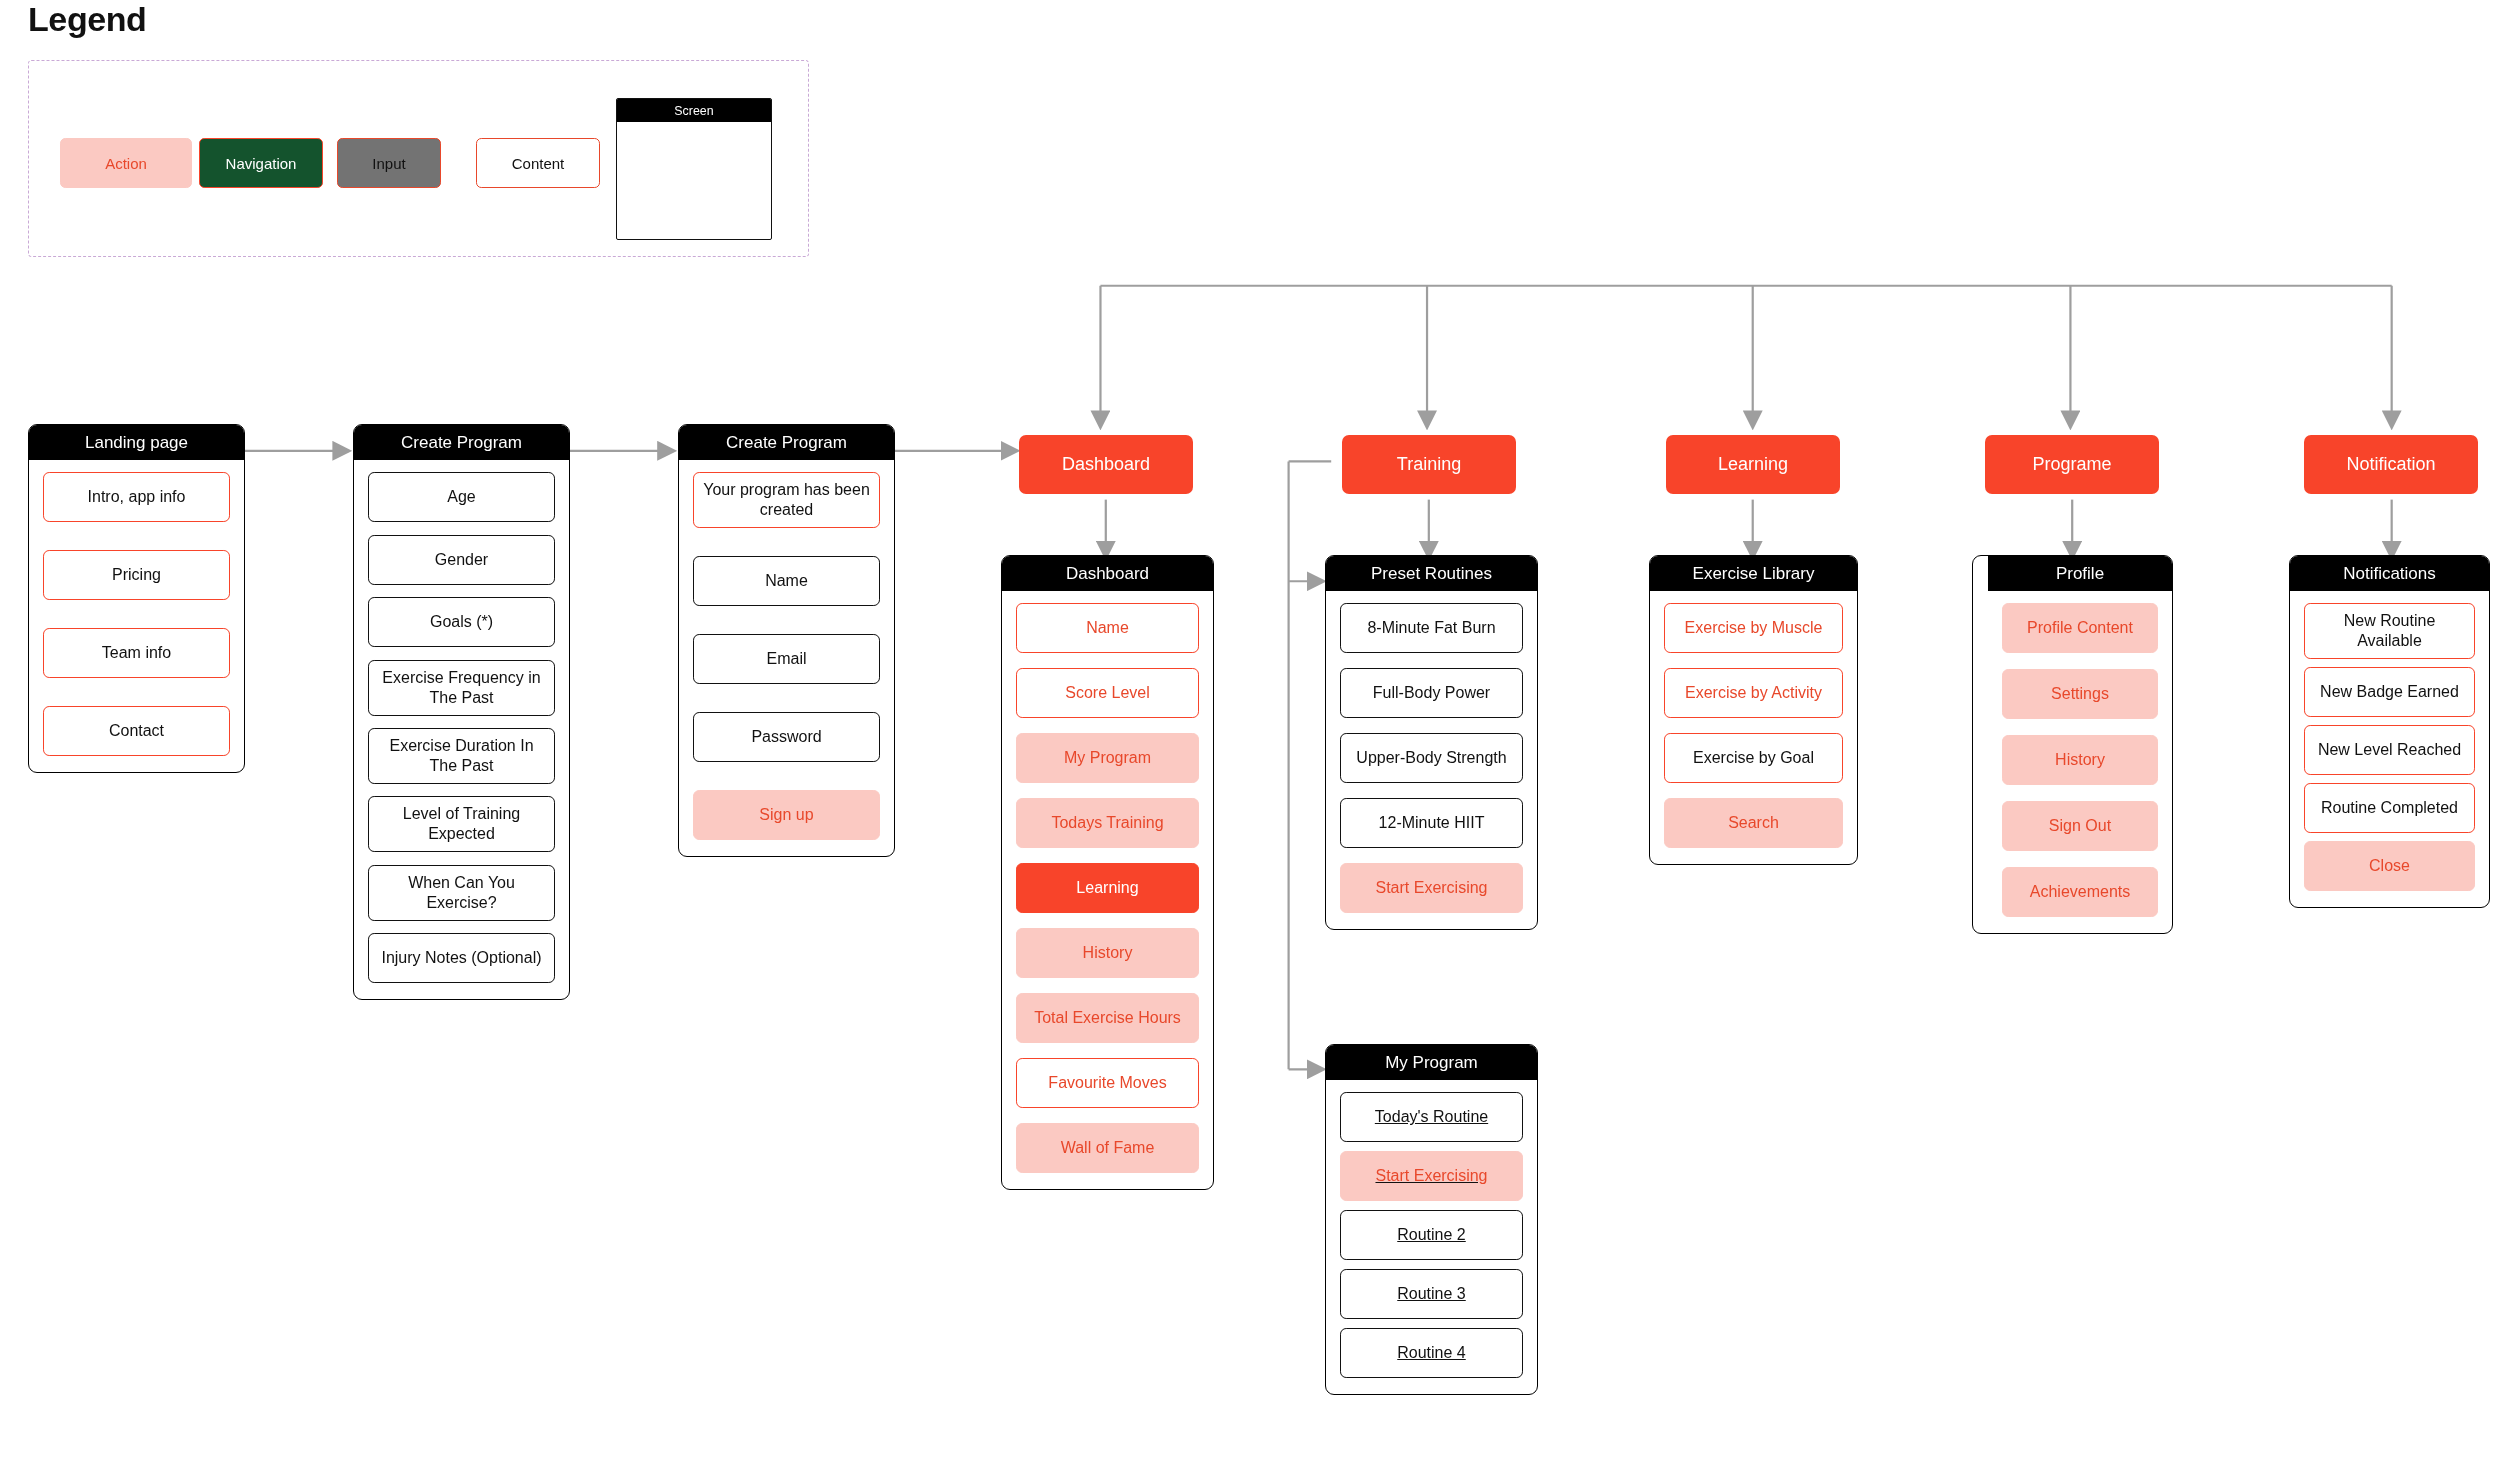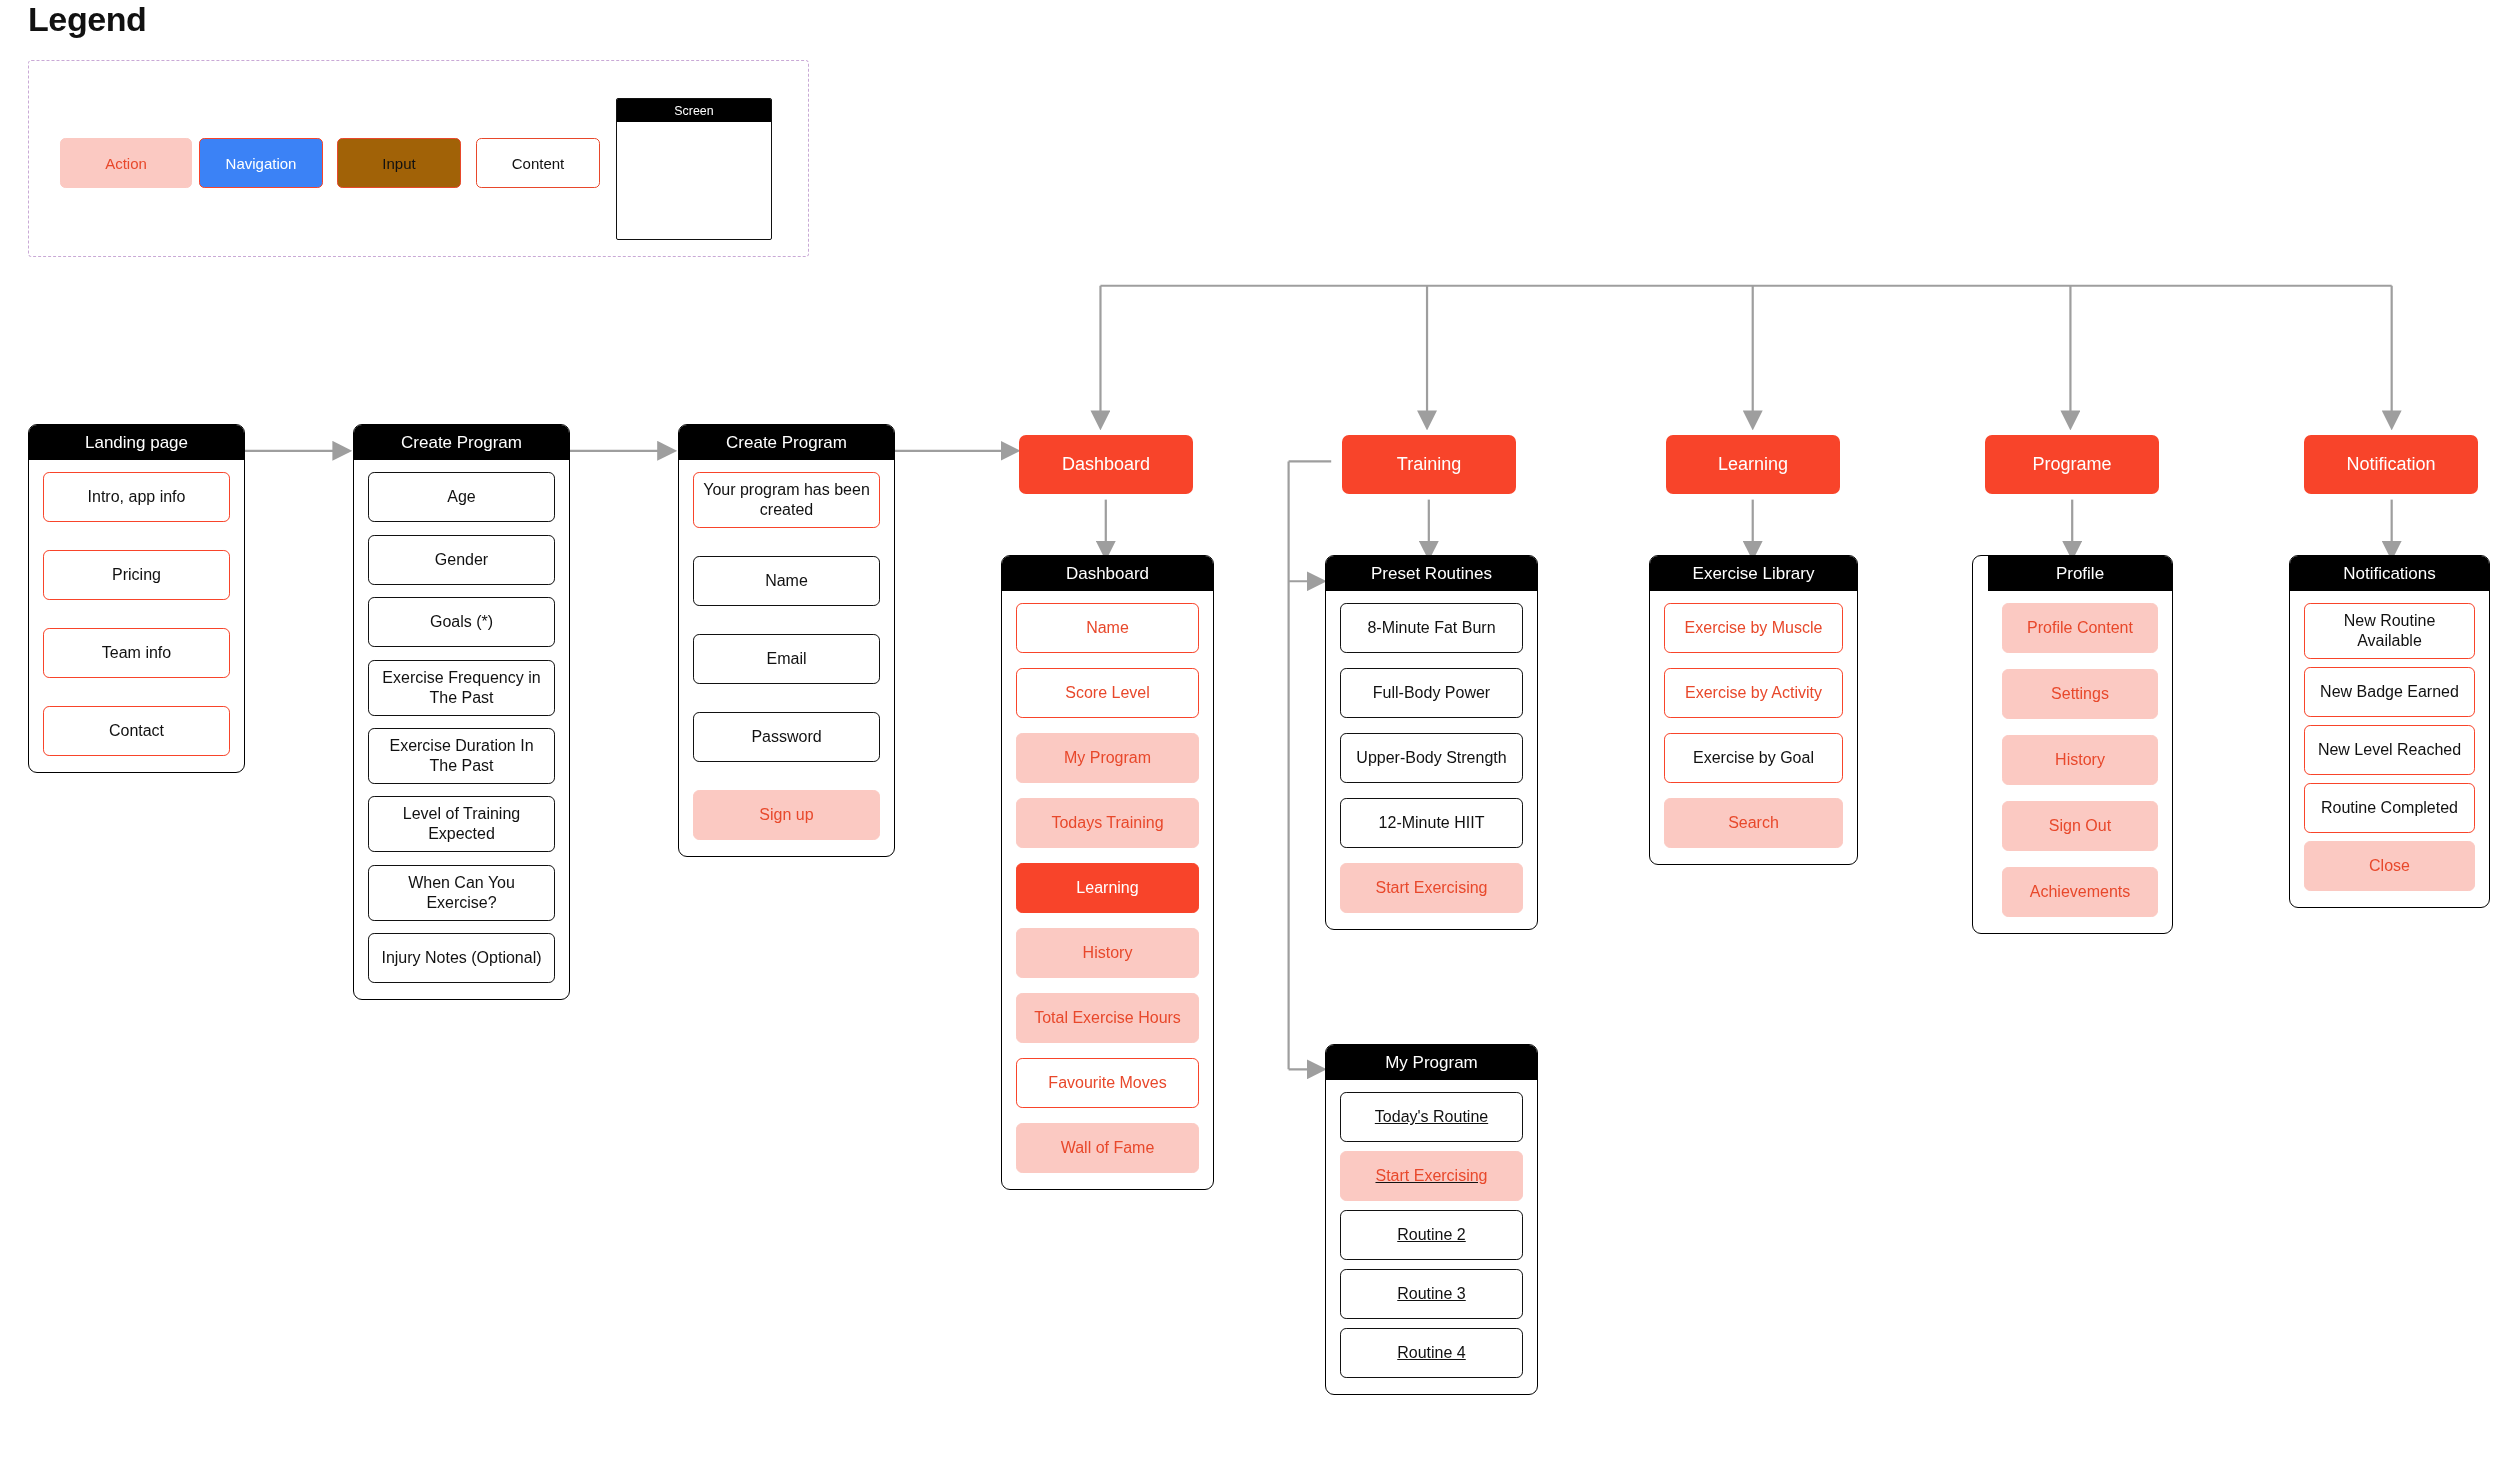--- a/index.html
+++ b/index.html
@@ -49,27 +49,27 @@
     box-sizing: border-box;
   }
   .chip-action {
     left: 60px; top: 138px; width: 132px;
     background: #FBC9C2;
     color: #E8482B;
     border: 0.9px solid #FBC9C2;
   }
   .chip-nav {
     left: 199px; top: 138px; width: 124px;
-    background: #3b82f6;
+    background: #14532d;
     color: #ffffff;
     border: 0.9px solid #F8442A;
   }
   .chip-input {
-    left: 337px; top: 138px; width: 124px;
-    background: #a16207;
+    left: 337px; top: 138px; width: 104px;
+    background: #737373;
     color: #111111;
     border: 0.9px solid #E8482B;
   }
   .chip-content {
     left: 476px; top: 138px; width: 124px;
     background: #ffffff;
     color: #111111;
     border: 0.9px solid #E8482B;
   }
   .legend-screen {

